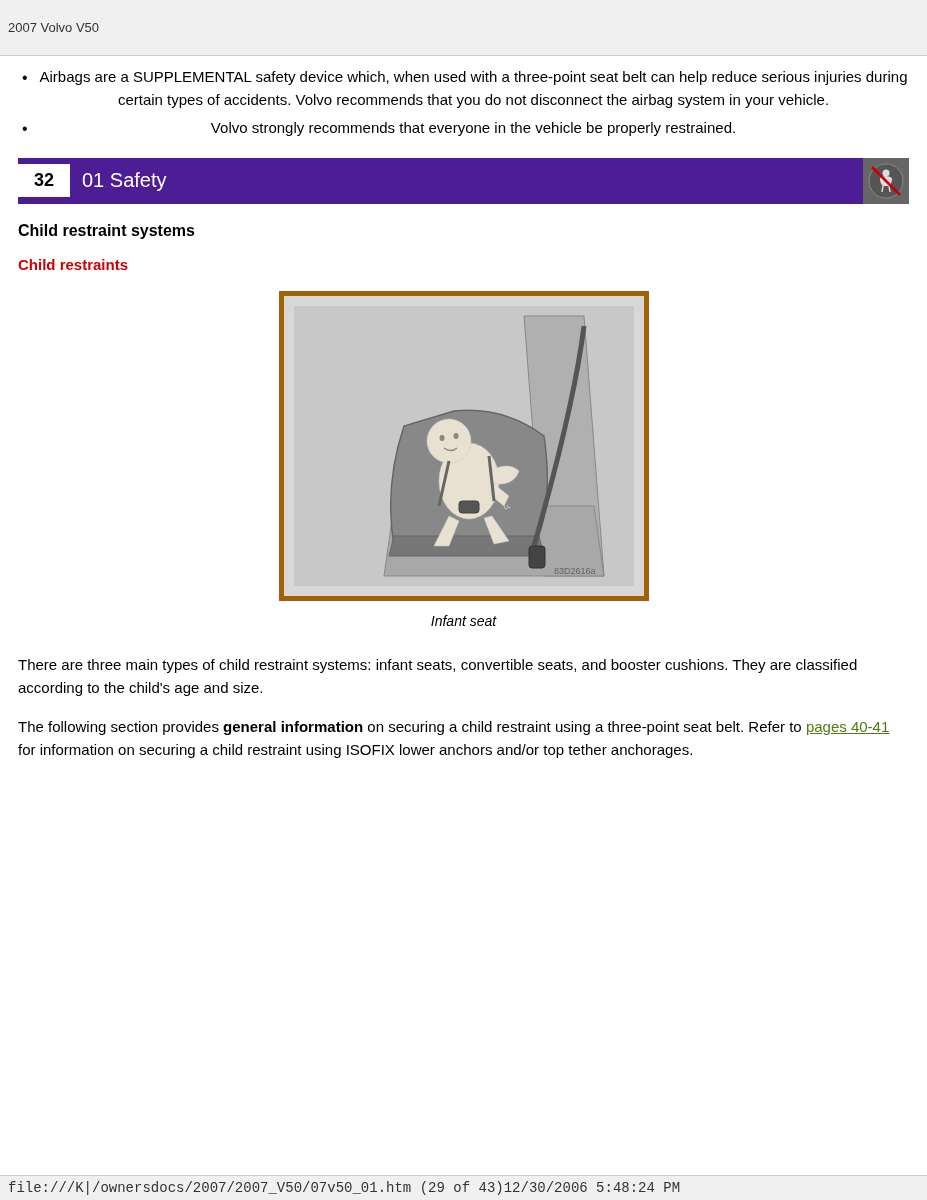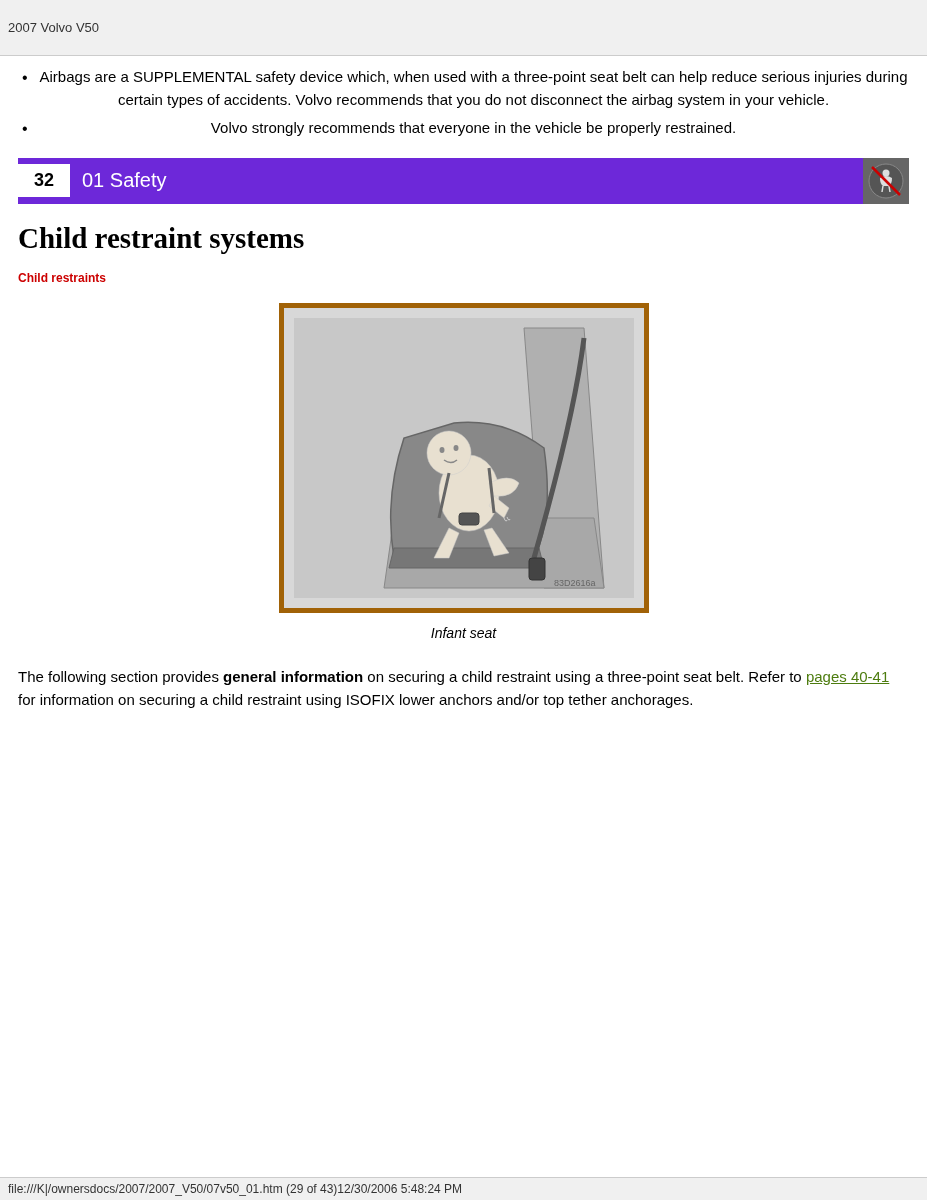--- a/index.html
+++ b/index.html
@@ -44,21 +44,21 @@
       content: "•";
       position: absolute;
       left: 4px;
       font-size: 16px;
     }
 
     
     .section-header {
       display: flex;
       align-items: center;
-      background: #6d28d9;
+      background: #4c1d95;
       color: #fff;
       margin-bottom: 18px;
     }
     .section-number {
       background: #fff;
       color: #000;
       font-size: 18px;
       font-weight: bold;
       padding: 6px 12px;
       min-width: 52px;
@@ -77,31 +77,30 @@
       height: 46px;
       background: #666;
       display: flex;
       align-items: center;
       justify-content: center;
       flex-shrink: 0;
     }
 
     
     .page-heading {
-      font-size: 29px;
+      font-size: 16px;
       font-weight: bold;
       margin-bottom: 16px;
       margin-top: 8px;
-      font-family: Liberation Serif, serif;
     }
 
     
     .sub-heading-red {
       color: #cc0000;
-      font-size: 12px;
+      font-size: 15px;
       font-weight: bold;
       margin-bottom: 18px;
     }
 
     
     .image-container {
       display: flex;
       flex-direction: column;
       align-items: center;
       margin: 10px auto 24px auto;
@@ -140,23 +139,24 @@
     }
 
     
     #footer {
       position: absolute;
       bottom: 0;
       left: 0;
       right: 0;
       background: #f0f0f0;
       border-top: 1px solid #ccc;
-      font-size: 12px;
+      font-size: 14px;
       color: #333;
       padding: 4px 8px;
+      font-family: Liberation Mono, monospace;
     }
 
     
     .infant-svg {
       width: 340px;
       height: 280px;
     }
 
     
     .no-airbag-icon {
@@ -240,20 +240,21 @@
         <path d="M290 20 Q280 100 240 240" stroke="#555" stroke-width="5" fill="none"></path>
 
         <rect x="235" y="240" width="16" height="22" rx="3" fill="#444" stroke="#333" stroke-width="1"></rect>
 
         <text x="260" y="268" font-size="9" fill="#666" font-family="Arial">83D2616a</text>
       </svg>
     </div>
     <div class="image-caption">Infant seat</div>
   </div>
 
+  <p class="body-text">There are three main types of child restraint systems: infant seats, convertible seats, and booster cushions. They are classified according to the child's age and size.</p>
 
   <p class="body-text">
     <span>The following section provides </span><span class="bold-inline">general information</span><span> on securing a child restraint using a three-point seat belt. Refer to </span><a href="#" class="inline-link">pages 40-41</a><span> for information on securing a child restraint using ISOFIX lower anchors and/or top tether anchorages.</span>
   </p>
 
 </div>
 
 <div id="footer">
   <span>file:///K|/ownersdocs/2007/2007_V50/07v50_01.htm (29 of 43)12/30/2006 5:48:24 PM</span>
 </div>

